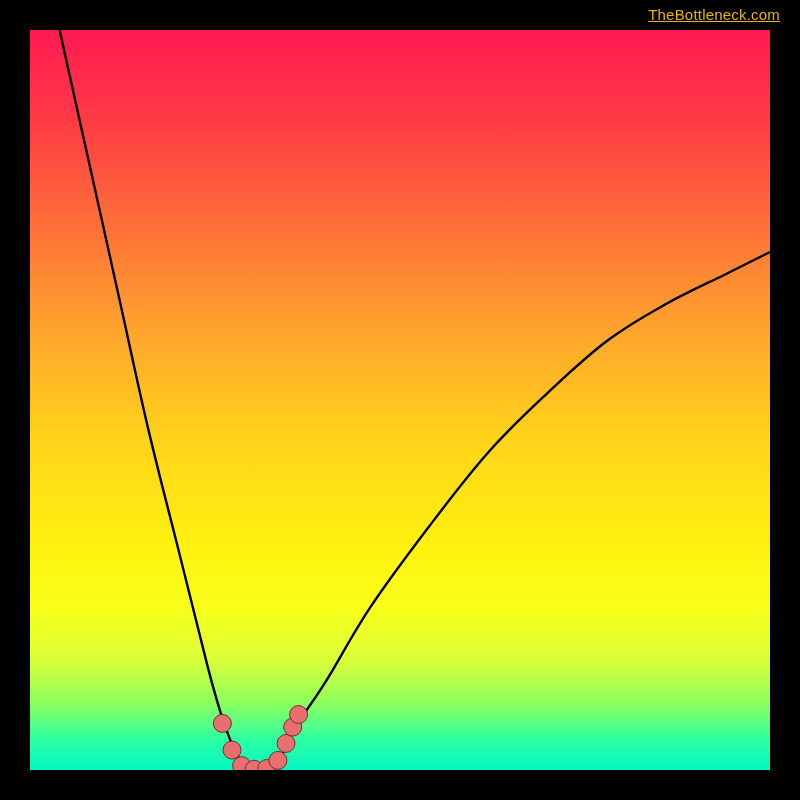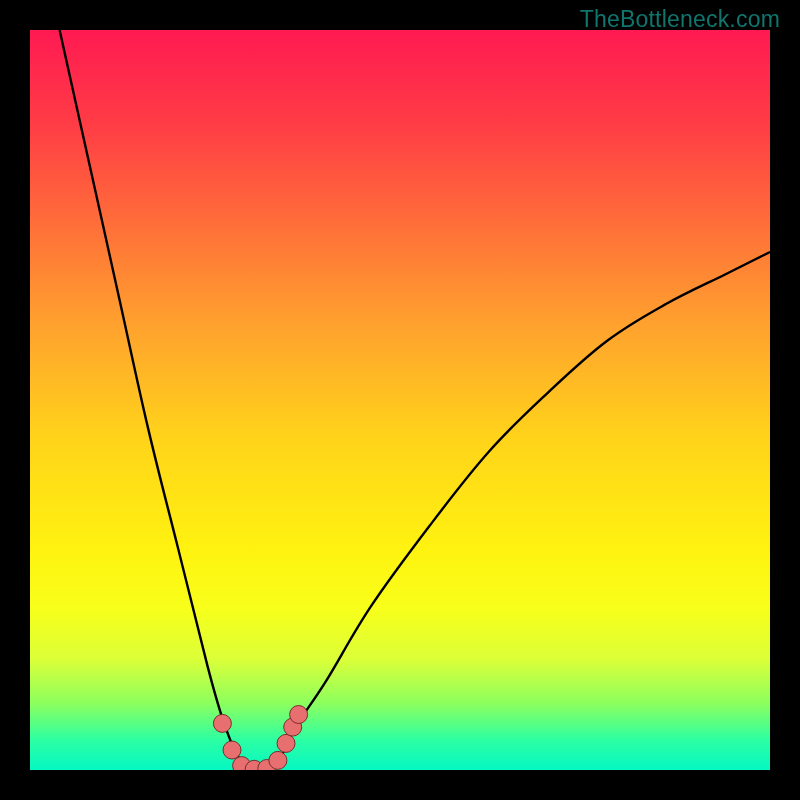--- a/index.html
+++ b/index.html
@@ -45,24 +45,25 @@
   .svg-layer {
     position: absolute;
     inset: 0;
     width: 100%;
     height: 100%;
   }
   .watermark {
     position: absolute;
     top: 6px;
     right: 20px;
-    color: #0f766e;
-    font-size: 23px;
+    color: #eab308;
+    font-size: 15px;
     font-weight: 400;
     letter-spacing: 0.2px;
+    text-decoration: underline;
   }
 </style>
 </head>
 <body>
 
 <div class="frame">
   <div class="plot-area">
     <div class="gradient"></div>
     <svg class="svg-layer" viewBox="0 0 740 740" preserveAspectRatio="none">
       <g>

